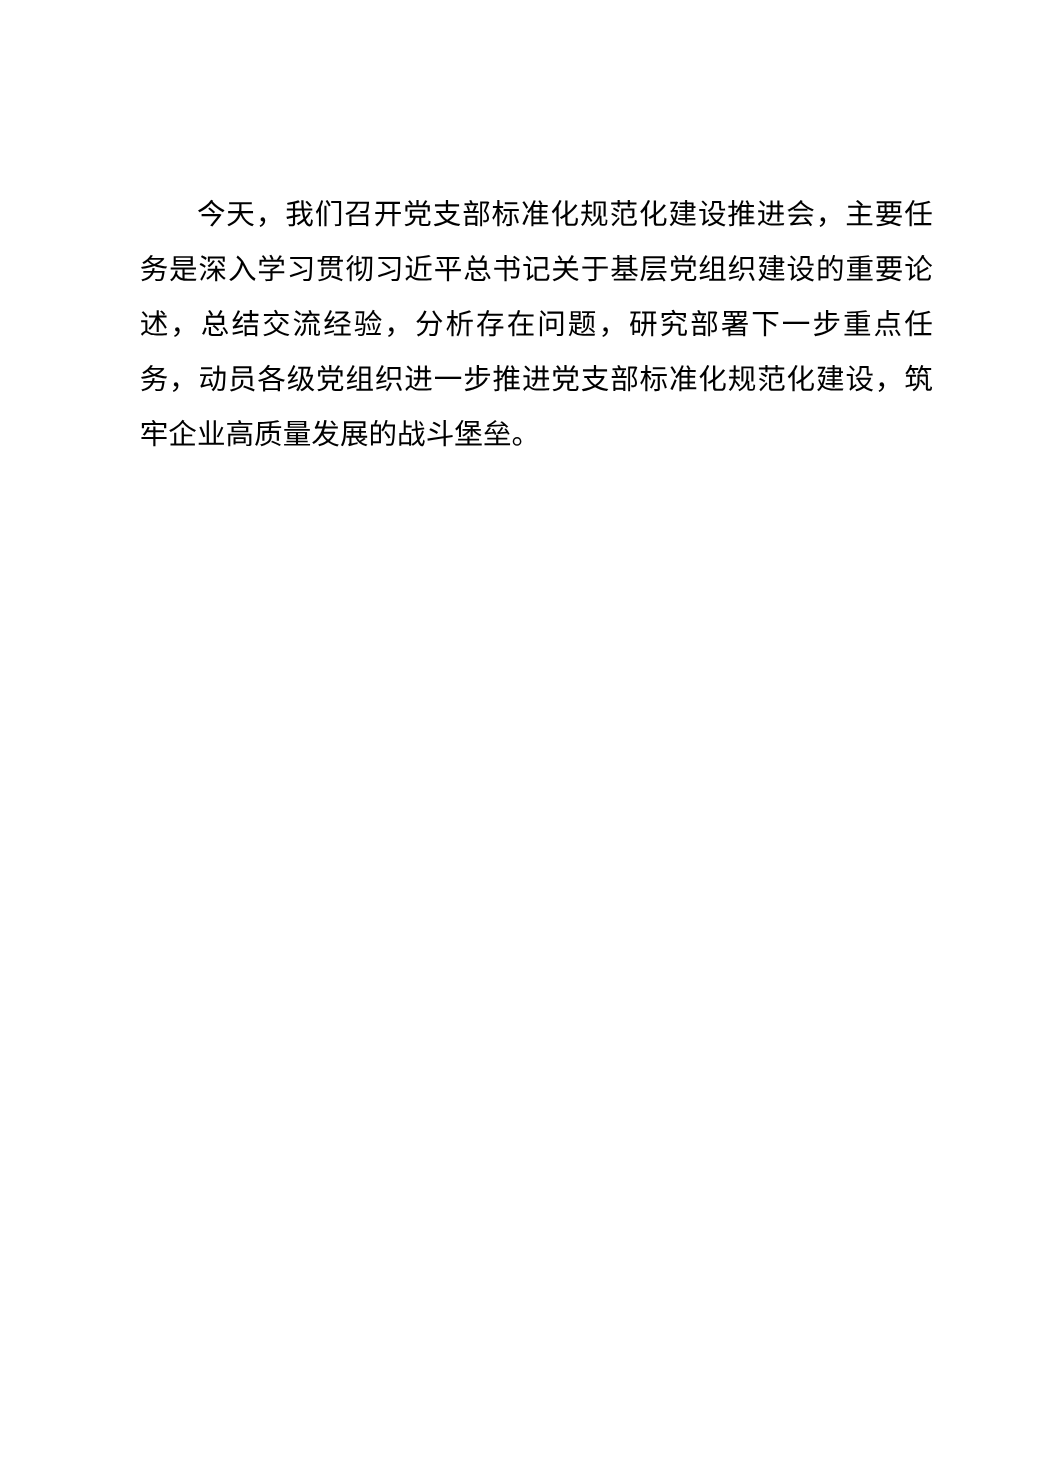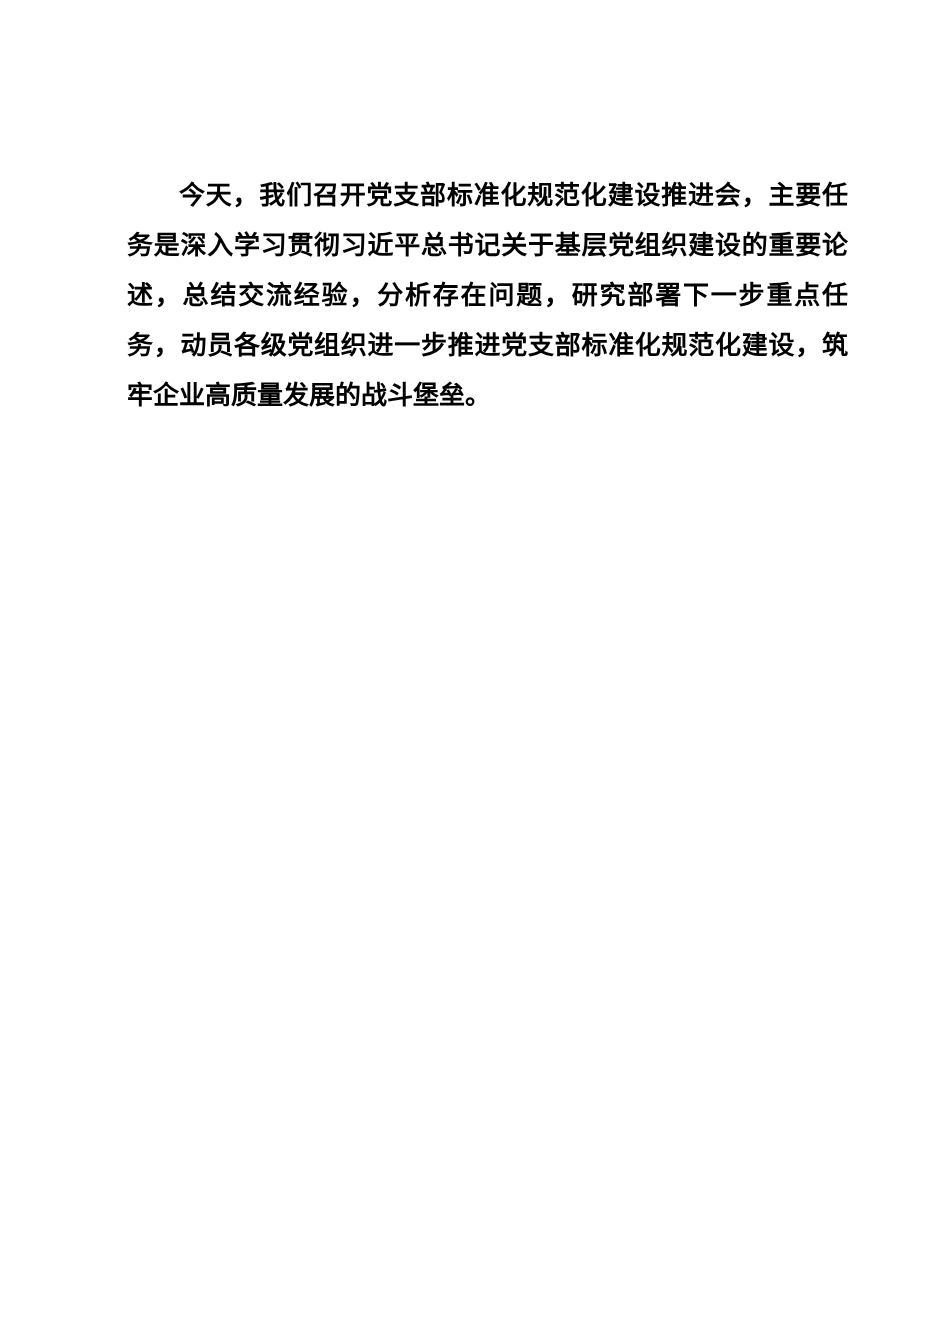--- a/index.html
+++ b/index.html
@@ -29,21 +29,20 @@
   }
   .doc-body p {
     margin: 0;
     font-size: 26px;
     line-height: 50px;
     text-align: justify;
     text-justify: inter-ideograph;
   }
   .doc-body p.indent {
     text-indent: 52px;
-    font-weight: bold;
   }
   .doc-body p.section-heading {
     font-weight: 700;
   }
 </style>
 </head>
 <body>
 
 <div class="page">
 

